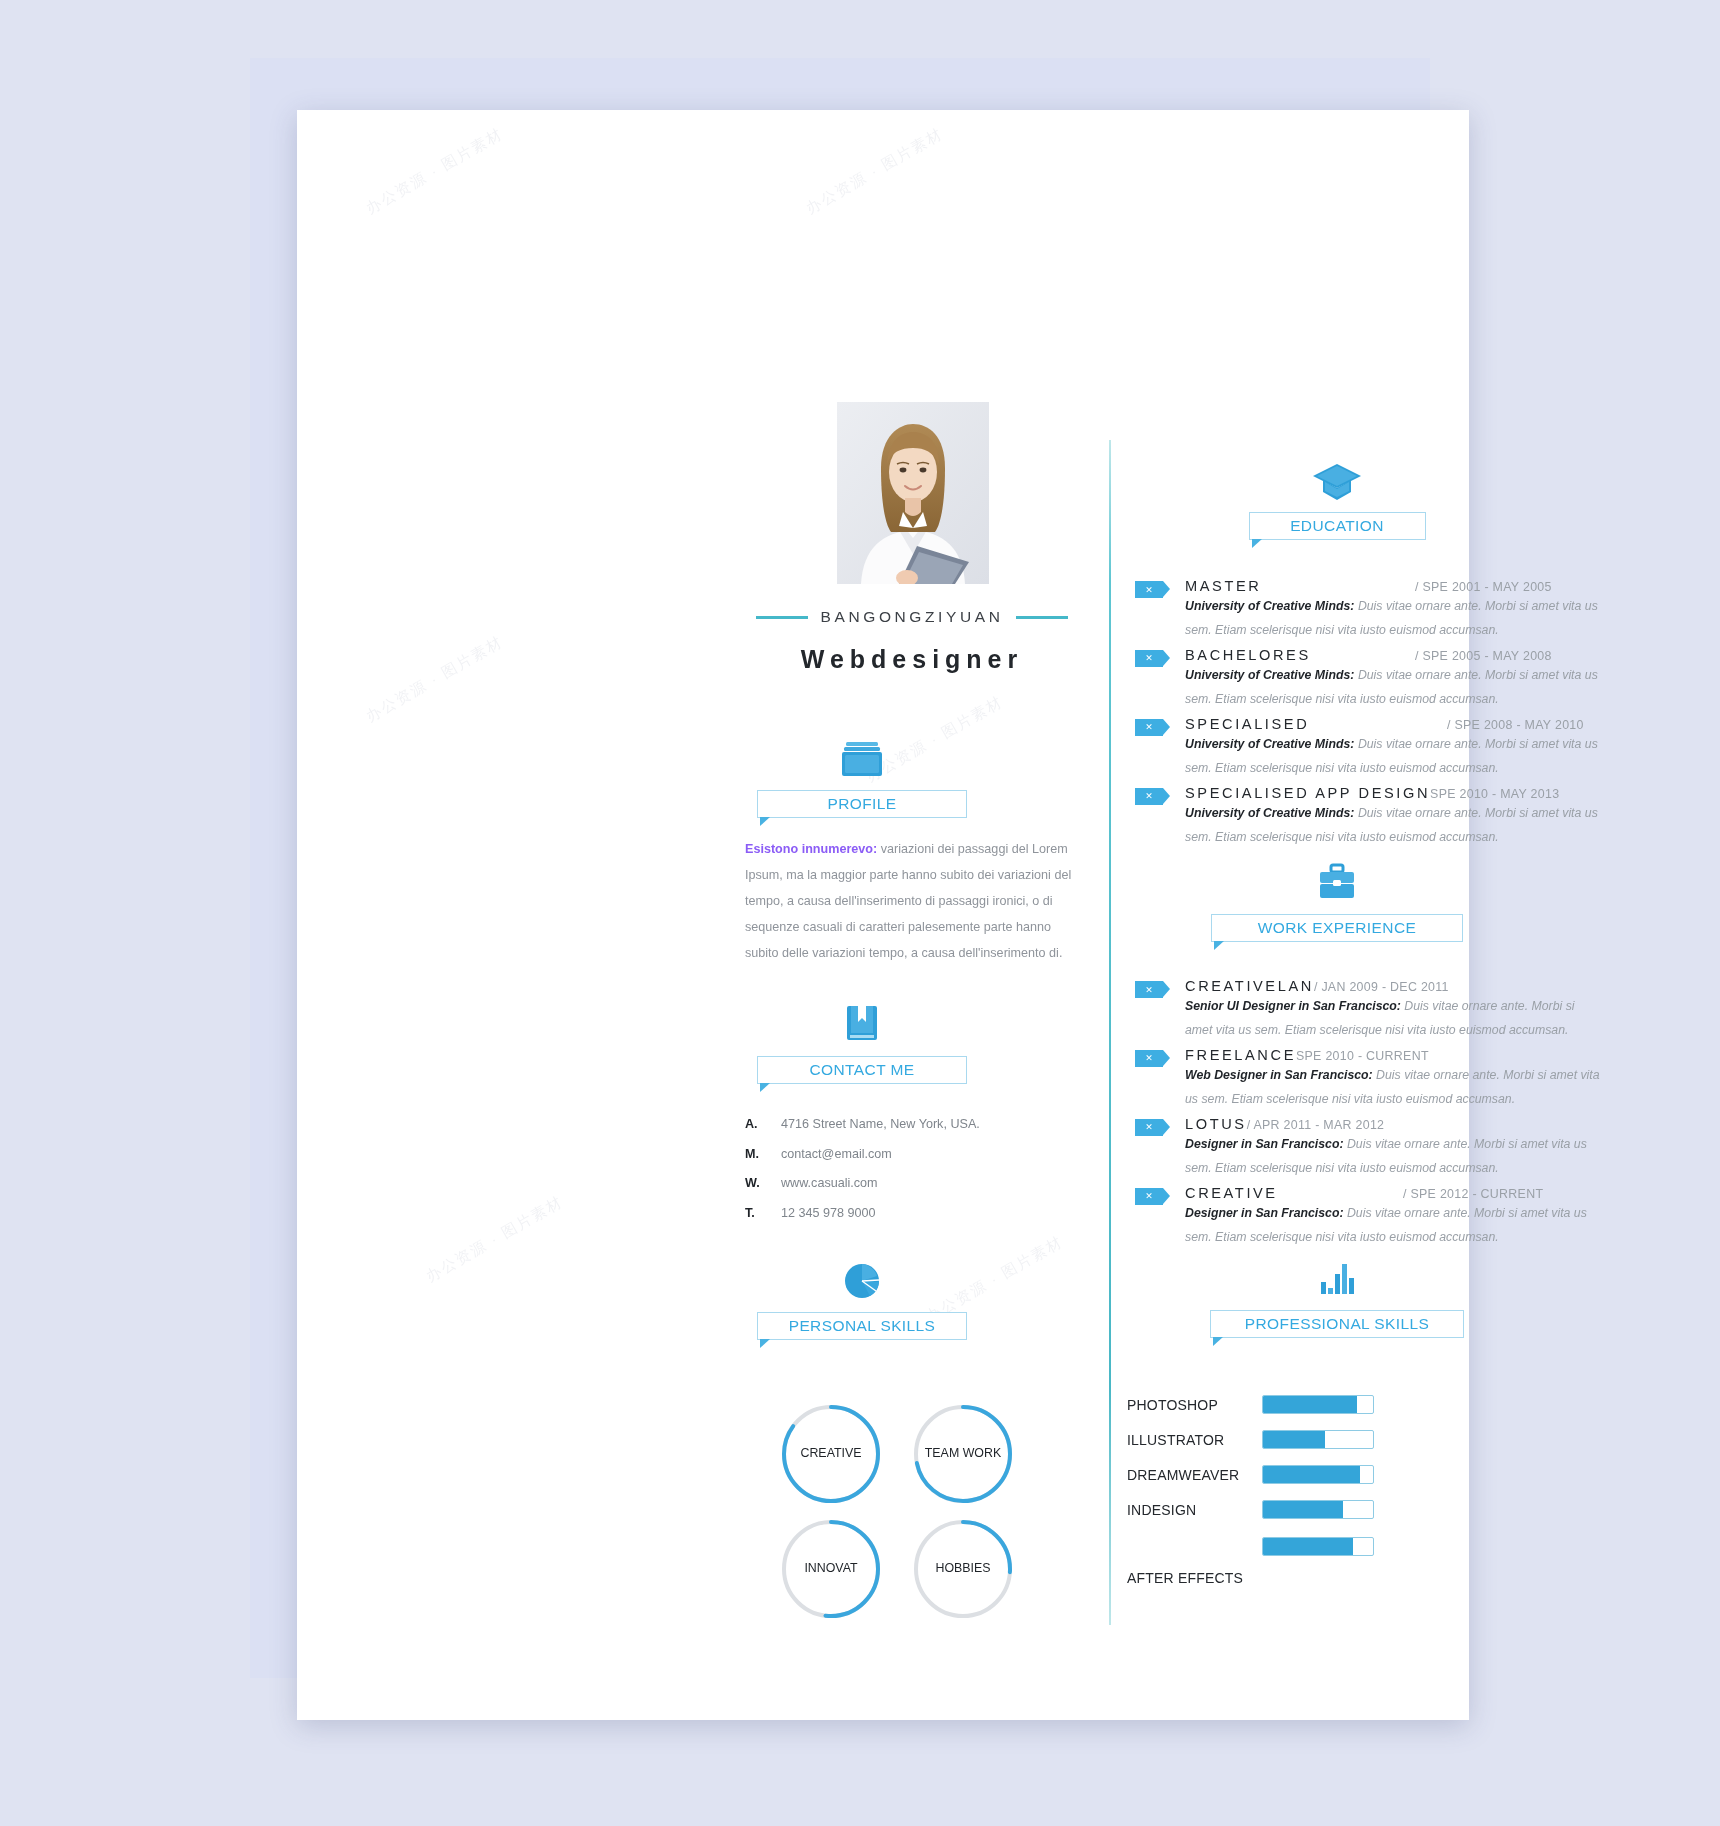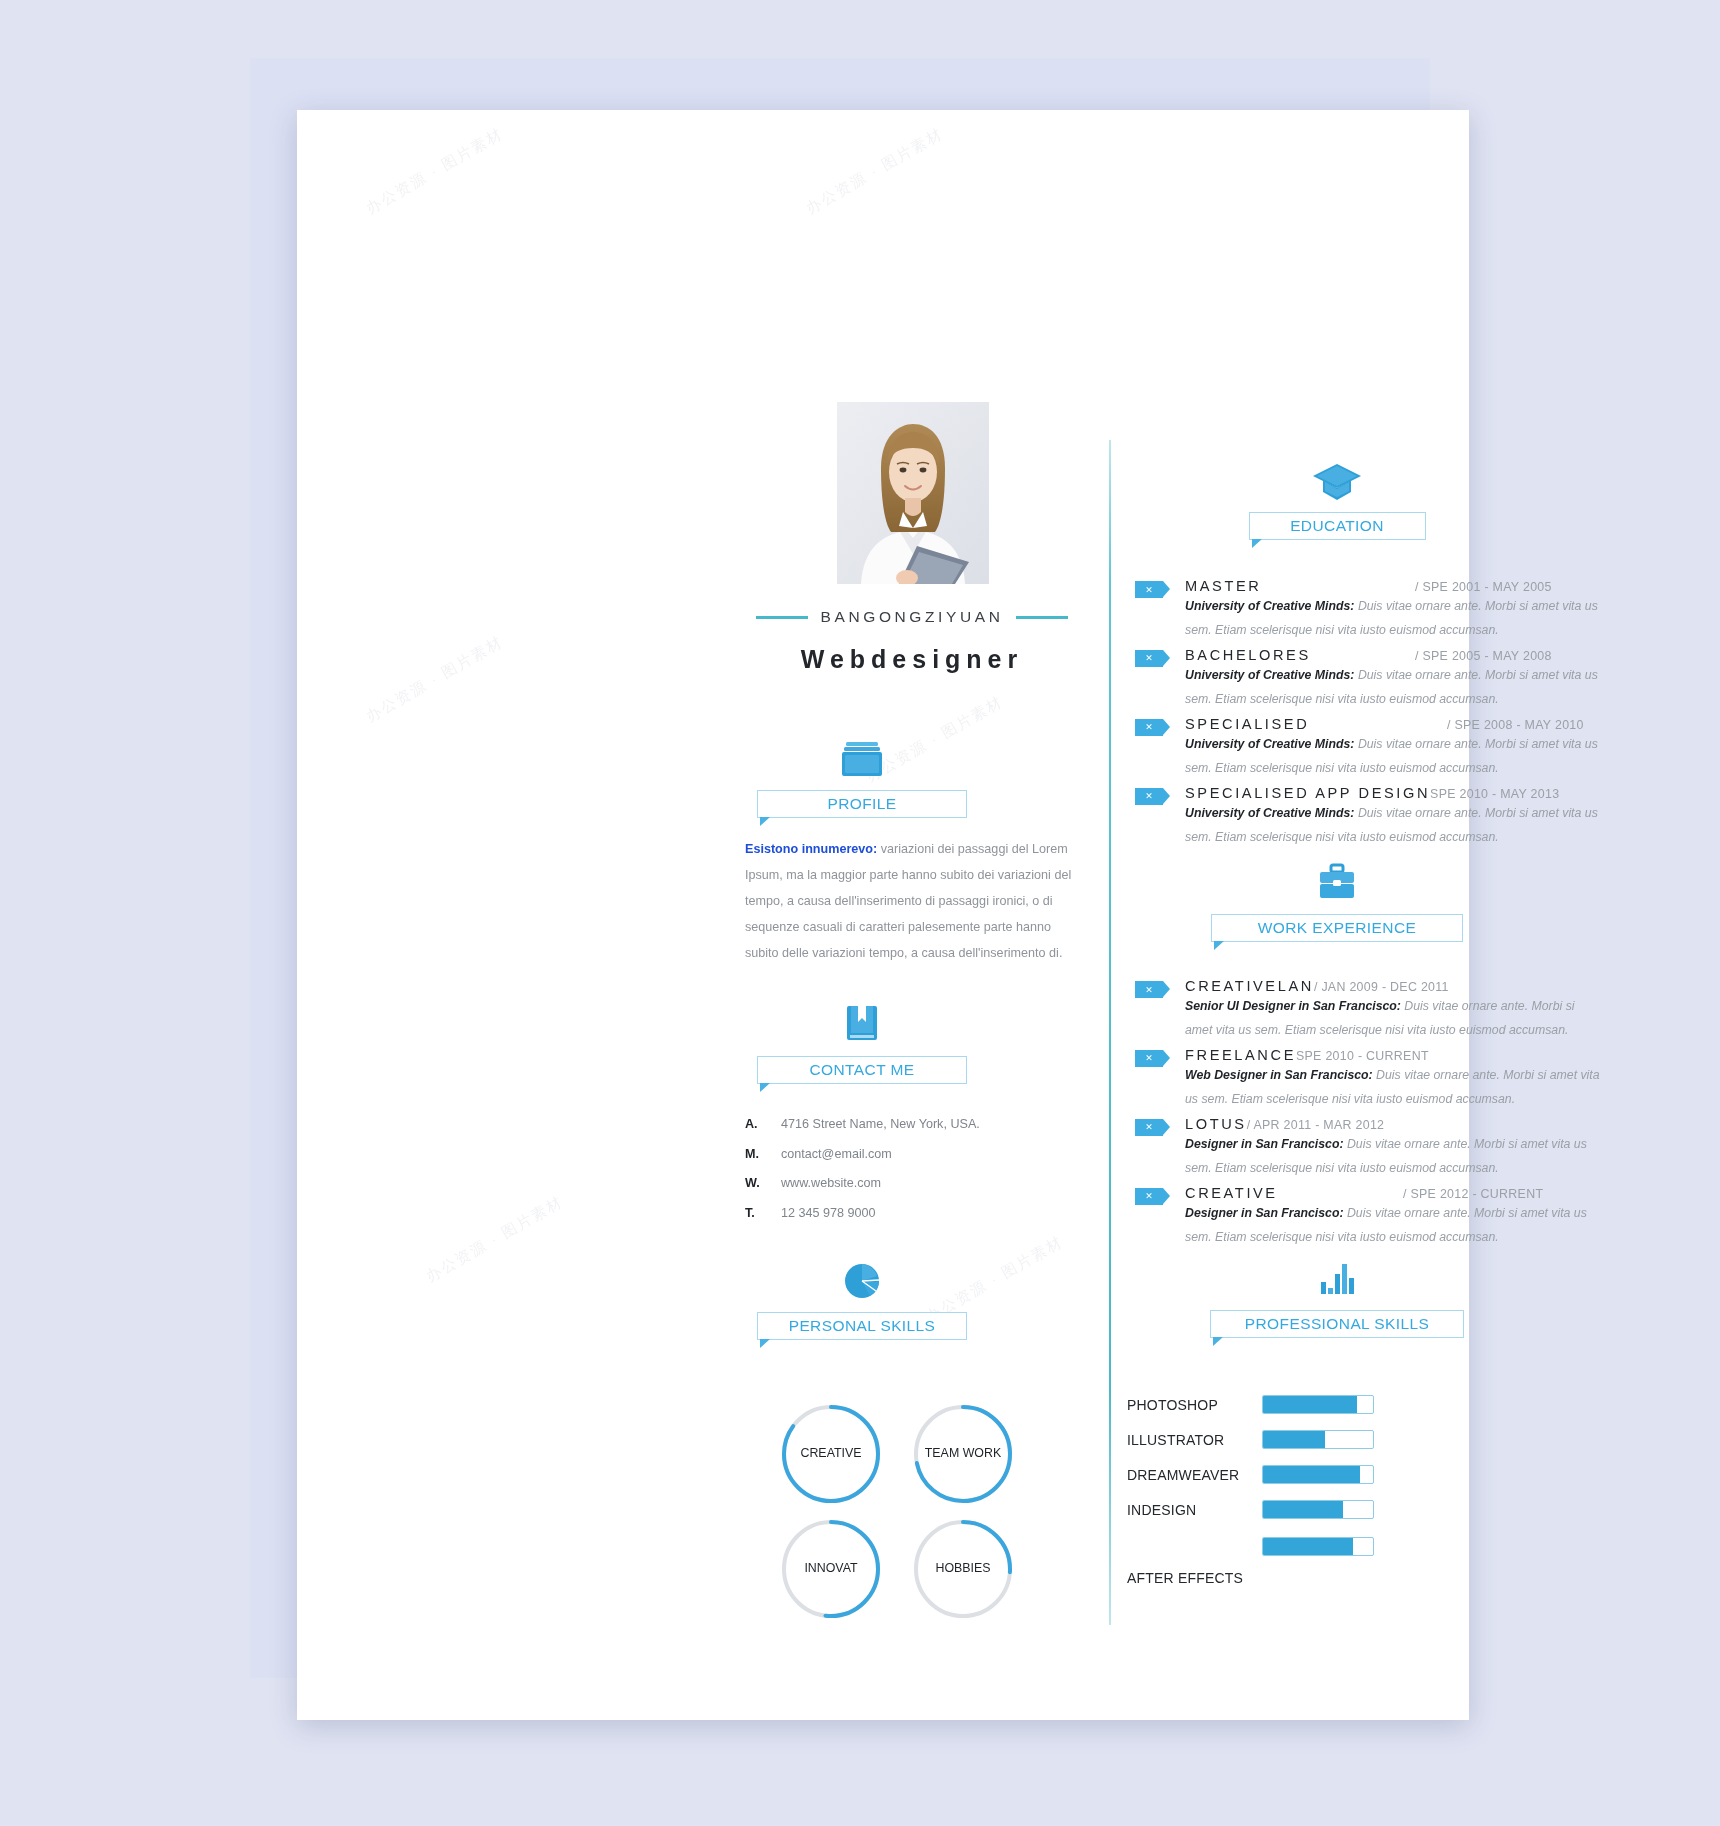--- a/index.html
+++ b/index.html
@@ -61,21 +61,21 @@
   }
   .banner:after{
     content:"";position:absolute;left:2px;bottom:-9px;
     border-left:10px solid #49b2e2;border-bottom:9px solid transparent;
   }
 
   .profile-text{
     position:absolute;left:448px;top:726px;width:338px;
     font-size:12.6px;line-height:2.07;color:#8f949b;text-align:left;
   }
-  .profile-text b{color:#1d4ed8;font-weight:700;}
+  .profile-text b{color:#8b5cf6;font-weight:700;}
 
   .contact-list{
     position:absolute;left:448px;top:1007px;width:340px;
     font-size:12.6px;color:#7f858c;
   }
   .contact-row{display:flex;margin-bottom:15.5px;}
   .contact-row .k{width:36px;color:#1f2328;font-weight:700;font-size:12.6px;}
 
   
   .circles{
@@ -222,21 +222,21 @@
     <div class="contact-row">
       <span class="k">A.</span>
       <span>4716 Street Name, New York, USA.</span>
     </div>
     <div class="contact-row">
       <span class="k">M.</span>
       <span>contact@email.com</span>
     </div>
     <div class="contact-row">
       <span class="k">W.</span>
-      <span>www.website.com</span>
+      <span>www.casuali.com</span>
     </div>
     <div class="contact-row">
       <span class="k">T.</span>
       <span>12 345 978 9000</span>
     </div>
   </div>
 
   <div class="sec" style="left:330px;top:1148px;">
     <div class="icon">
       <svg width="44" height="44" viewBox="0 0 44 44">

